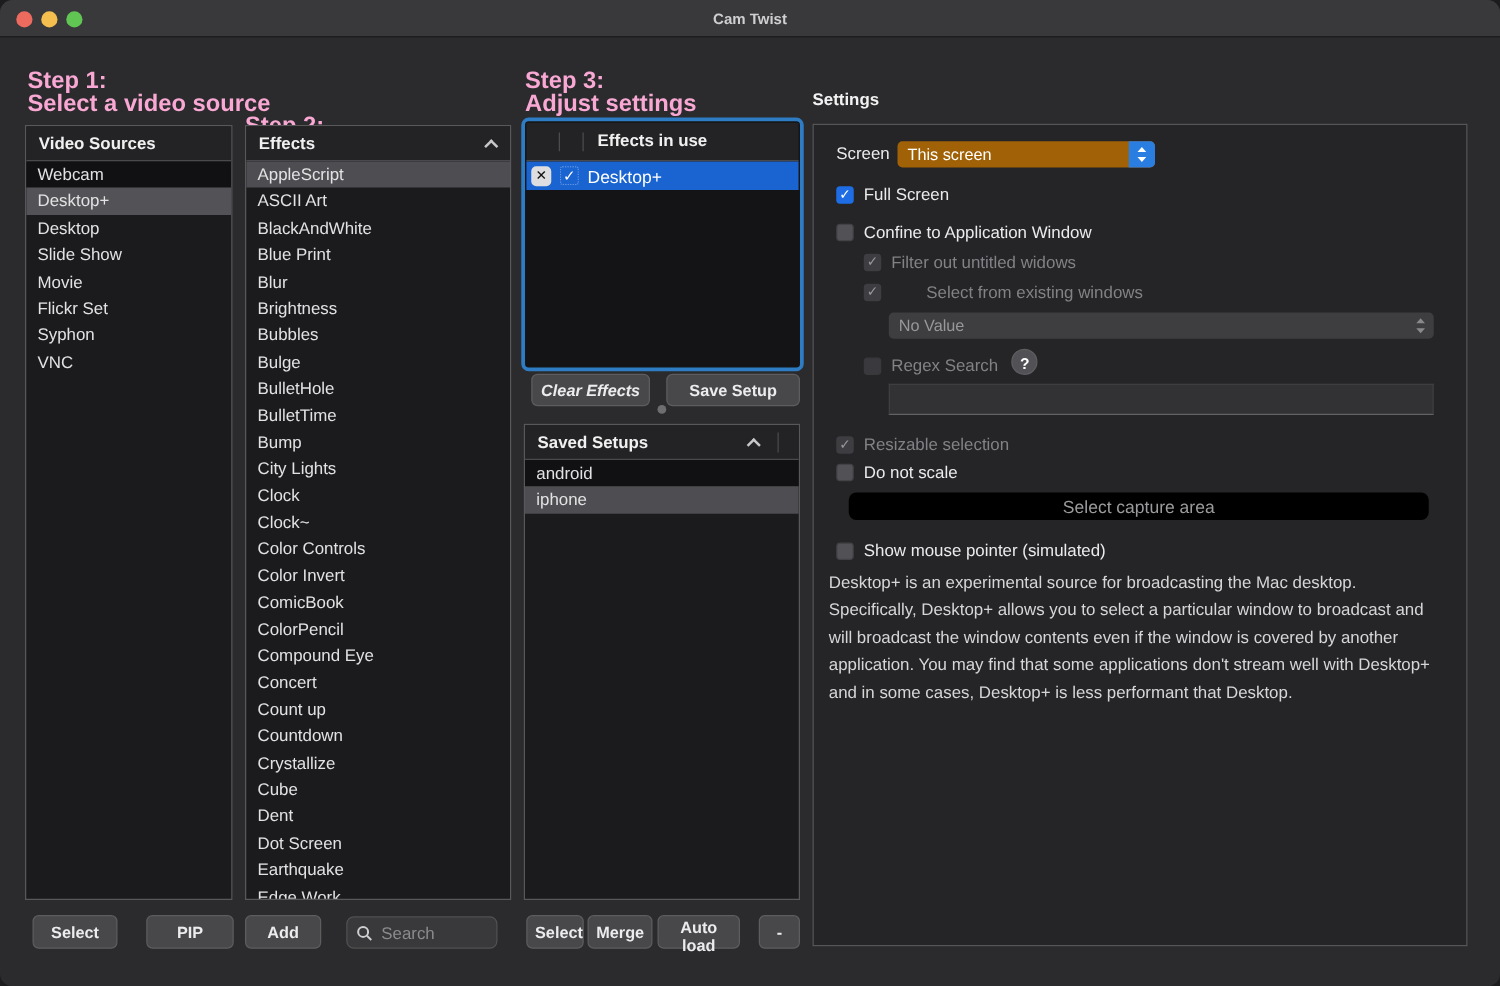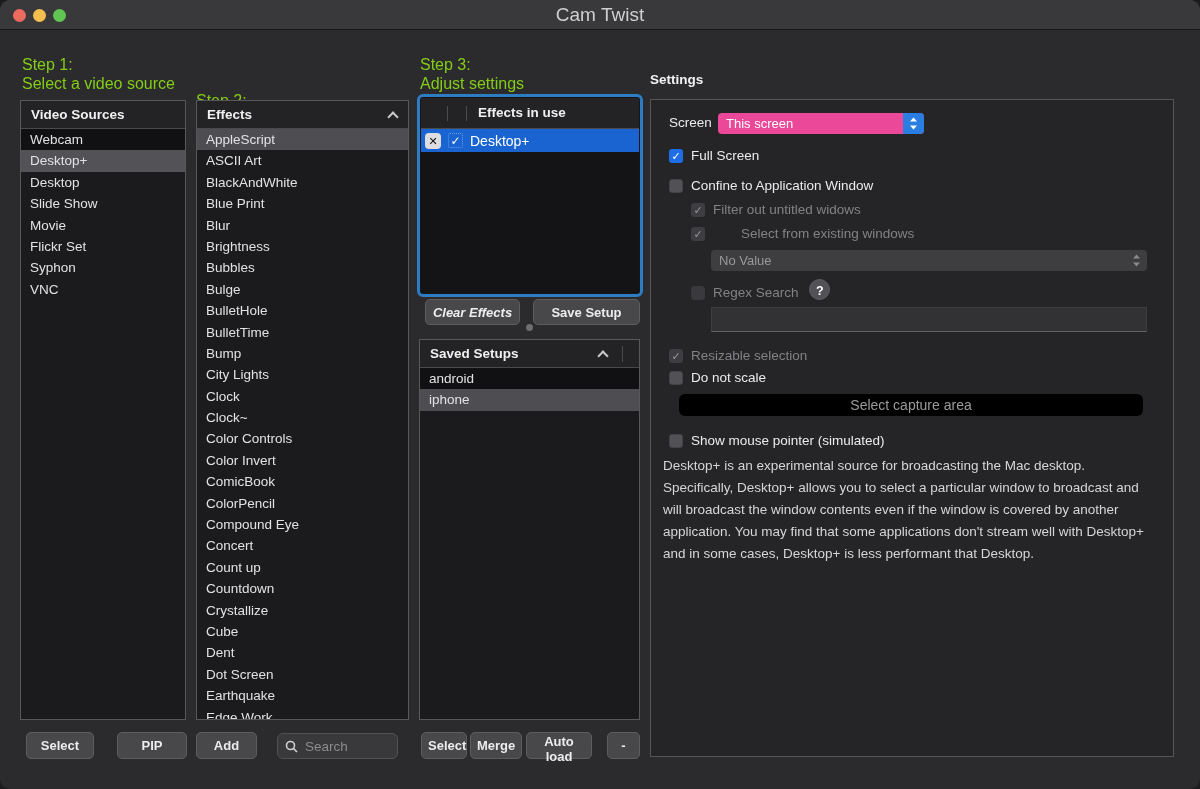--- a/index.html
+++ b/index.html
@@ -1,26 +1,26 @@
 <!DOCTYPE html>
 <html><head>
 <meta charset="utf-8">
 <style>
   html,body{margin:0;padding:0;background:#1c1c1e;}
   *{box-sizing:border-box;font-family:"Liberation Sans","DejaVu Sans",sans-serif;}
   .window{position:relative;width:1200px;height:789px;background:#2b2b2d;border-radius:10px;overflow:hidden;color:#e4e4e6;font-size:13.5px;}
   
   .titlebar{position:absolute;left:0;top:0;width:100%;height:30px;background:#39393b;border-bottom:1px solid #161618;}
-  .titlebar .title{display:block;text-align:center;line-height:30px;font-size:19px;font-weight:400;color:#cfcfd1;}
+  .titlebar .title{display:block;text-align:center;line-height:30px;font-size:12px;font-weight:700;color:#cfcfd1;}
   .tl{position:absolute;top:9px;width:13px;height:13px;border-radius:50%;}
   .tl.red{left:13px;background:#ed6a5e;}
   .tl.yellow{left:33px;background:#f5bf4f;}
   .tl.green{left:53px;background:#61c554;}
   
-  .step-hd{position:absolute;font-weight:400;color:#84cc16;font-size:16px;line-height:19px;}
+  .step-hd{position:absolute;font-weight:700;color:#f9a8d4;font-size:19px;line-height:19px;}
   
   .panel{position:absolute;background:#1b1b1d;border:1px solid #58585a;overflow:hidden;}
   .panel-hd{position:relative;height:28px;line-height:27px;padding:0 10px;font-weight:700;color:#f0f0f0;border-bottom:1px solid #4a4a4c;background:#232325;}
   .chev-up{position:absolute;right:11px;top:12px;width:8px;height:8px;border-left:2px solid #c8c8ca;border-top:2px solid #c8c8ca;transform:rotate(45deg);}
   .hd-div{position:absolute;right:21px;top:6px;width:1px;height:16px;background:#4a4a4c;}
   .list-row{height:21.4px;line-height:21.4px;padding:0 9px;color:#e2e2e4;white-space:nowrap;overflow:hidden;}
   .list-row.dark{background:#111113;}
   .list-row.selected{background:#535357;}
   .list-row.highlight{background:#4e4e52;}
   
@@ -47,21 +47,21 @@
   .settings-panel{position:absolute;left:650px;top:99px;width:524px;height:658px;background:#252527;border:1px solid #56565a;}
   .srow{position:absolute;display:flex;align-items:center;gap:8px;height:17px;}
   .cb{width:14px;height:14px;border-radius:3px;flex:0 0 auto;text-align:center;font-size:11px;line-height:14px;font-weight:700;}
   .cb.on{background:#1e6de4;color:#fff;}
   .cb.on::after{content:"✓";}
   .cb.off{background:#525256;border:1px solid #434347;}
   .cb.on.dis{background:#3e3e42;color:#98989c;}
   .cb.off.dis{background:#3a3a3e;border:1px solid #39393d;}
   .lbl{color:#ebebed;}
   .lbl.dis{color:#828286;}
-  .popup{position:absolute;height:21px;border-radius:4px;background:#ec4899;display:flex;align-items:center;}
+  .popup{position:absolute;height:21px;border-radius:4px;background:#a16207;display:flex;align-items:center;}
   .popup .pv{flex:1;padding-left:8px;color:#fff;font-size:13px;white-space:nowrap;overflow:hidden;}
   .popup .cap{width:21px;height:21px;border-radius:0 4px 4px 0;background:#2a7de1;display:flex;align-items:center;justify-content:center;}
   .popup.dis{background:#3e3e40;}
   .popup.dis .pv{color:#98989a;}
   .popup.dis .cap{background:transparent;}
   .chevs{display:block;}
   .help-circle{position:absolute;width:21px;height:21px;border-radius:50%;background:#525256;border:1px solid #5e5e62;color:#fff;font-weight:700;font-size:12.5px;text-align:center;line-height:20px;}
   .txt-field{position:absolute;left:60px;top:207px;width:436px;height:25px;background:#323234;border:1px solid #3e3e40;border-bottom:1px solid #626266;color:#e8e8ea;padding:0 6px;font-size:13px;outline:none;}
   .capture-btn{position:absolute;left:28px;top:294px;width:464px;height:22px;background:#000000;border:none;border-radius:6px;color:#9b9b9d;font-size:14px;}
   .desc{position:absolute;left:12px;top:355px;width:494px;color:#d6d6d8;font-size:13.5px;line-height:22px;}

